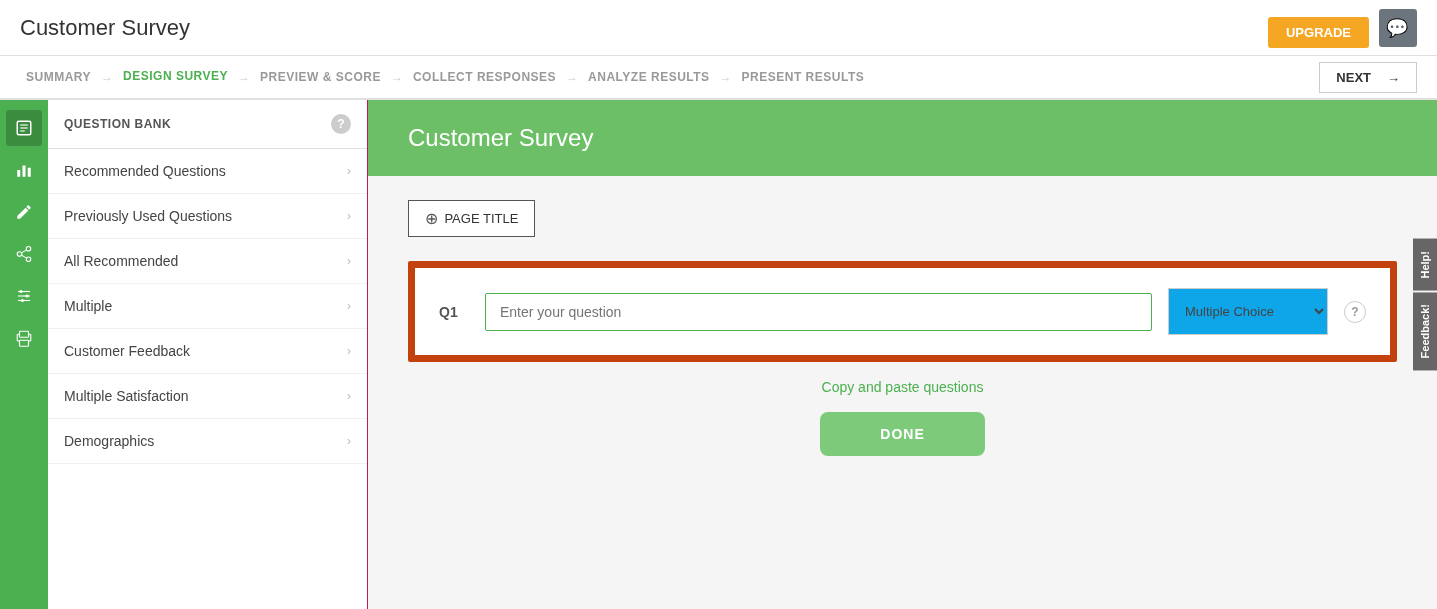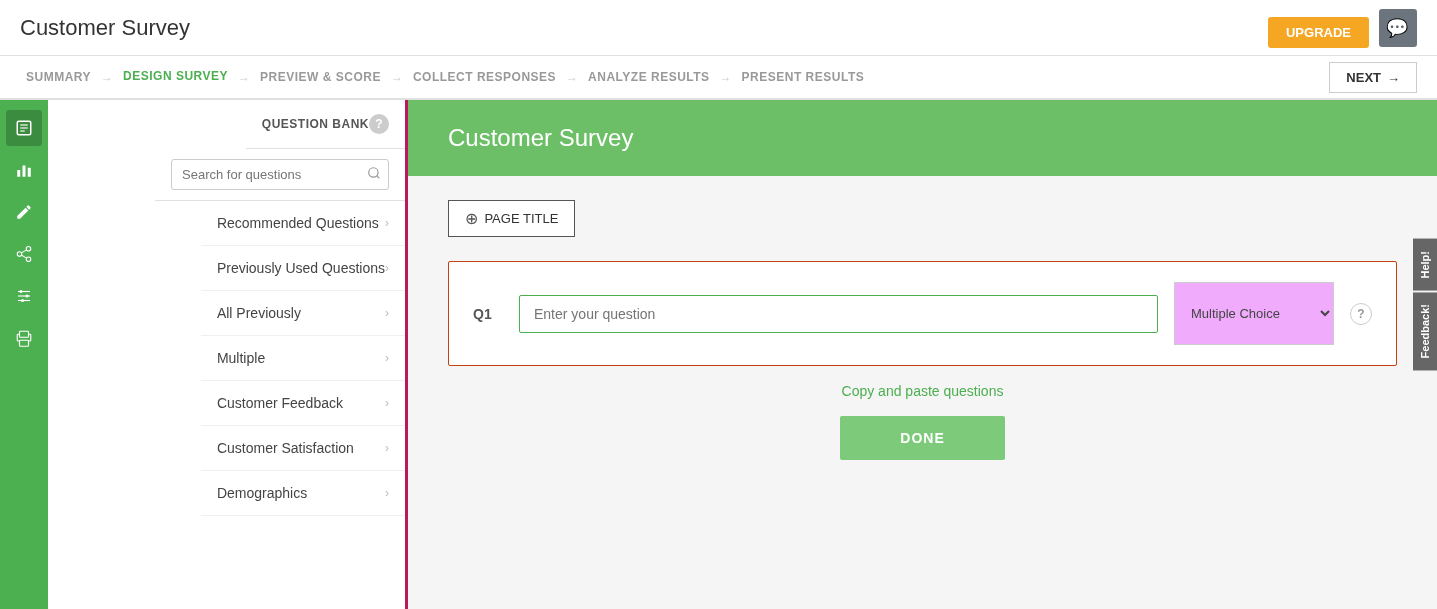--- a/index.html
+++ b/index.html
@@ -89,21 +89,21 @@
     }
     .next-btn {
       background: #fff;
       border: 1px solid #ccc;
       padding: 7px 16px;
       font-size: 13px;
       font-weight: 600;
       cursor: pointer;
       display: flex;
       align-items: flex-end;
-      gap: 6px;
+      gap: 16px;
       color: #333;
     }
 
     
     .main-layout {
       display: flex;
       flex: 1;
       overflow: hidden;
     }
 
@@ -127,27 +127,26 @@
       border-radius: 3px;
       color: #fff;
       font-size: 16px;
     }
     .icon-bar-item.active {
       background: rgba(0,0,0,0.2);
     }
 
     
     .question-bank {
-      width: 360px;
+      width: 320px;
       background: #fff;
-      border-right: 3px solid #be185d;
+      border-right: 1px solid #be185d;
       display: flex;
       flex-direction: column;
       overflow: hidden;
-      align-items: flex-end;
     }
     .qb-header {
       padding: 14px 16px;
       display: flex;
       align-items: center;
       justify-content: space-between;
       border-bottom: 1px solid #e0e0e0;
     }
     .qb-title {
       font-size: 12px;
@@ -267,21 +266,21 @@
       margin-bottom: 24px;
     }
     .page-title-btn .plus-icon {
       color: #555;
       font-size: 16px;
     }
 
     
     .question-card {
       background: #fff;
-      border: 1px solid #c2410c;
+      border: 7px solid #c2410c;
       border-radius: 2px;
       padding: 20px 24px;
       display: flex;
       align-items: center;
       gap: 16px;
       margin-bottom: 16px;
     }
     .q-label {
       font-size: 14px;
       font-weight: 600;
@@ -292,24 +291,24 @@
       flex: 1;
       border: 1px solid #4caf50;
       padding: 10px 14px;
       font-size: 14px;
       outline: none;
       color: #ef4444;
       border-radius: 2px;
     }
     .q-type-select {
       border: 1px solid #ccc;
-      padding: 22px 12px;
+      padding: 14px 12px;
       font-size: 13px;
       color: #444;
-      background: #f0abfc;
+      background: #0ea5e9;
       outline: none;
       cursor: pointer;
       min-width: 160px;
     }
     .q-help {
       width: 22px;
       height: 22px;
       border-radius: 50%;
       border: 1px solid #ccc;
       color: #999;
@@ -335,21 +334,21 @@
       display: block;
       margin: 16px auto;
       background: #7dca7a;
       color: #fff;
       border: none;
       padding: 14px 60px;
       font-size: 14px;
       font-weight: 600;
       letter-spacing: 1px;
       cursor: pointer;
-      border-radius: 2px;
+      border-radius: 8px;
     }
 
     
     .feedback-tabs {
       position: fixed;
       right: 0;
       top: 50%;
       transform: translateY(-50%);
       display: flex;
       flex-direction: column;
@@ -459,54 +458,43 @@
           <path d="M18 7h2a1 1 0 0 1 1 1v7a1 1 0 0 1-1 1h-2" stroke="white" stroke-width="1.5"></path>
         </svg>
     </div>
   </div>
 
   <div class="question-bank">
     <div class="qb-header">
       <span class="qb-title">QUESTION BANK</span>
       <div class="qb-help">?</div>
     </div>
-    <div class="search-bar">
-      <div class="search-wrapper">
-        <input type="text" class="search-input" placeholder="Search for questions" style="">
-        <span class="search-icon">
-          <svg width="14" height="14" viewBox="0 0 24 24" fill="none" stroke="#999" stroke-width="2">
-              <circle cx="11" cy="11" r="8"></circle>
-              <line x1="21" y1="21" x2="16.65" y2="16.65"></line>
-            </svg>
-        </span>
-      </div>
-    </div>
     <div class="qb-list">
       <div class="qb-item">
         <span>Recommended Questions</span>
         <span class="qb-chevron">›</span>
       </div>
       <div class="qb-item">
         <span>Previously Used Questions</span>
         <span class="qb-chevron">›</span>
       </div>
       <div class="qb-item">
-        <span>All Previously</span>
+        <span>All Recommended</span>
         <span class="qb-chevron">›</span>
       </div>
       <div class="qb-item">
         <span>Multiple</span>
         <span class="qb-chevron">›</span>
       </div>
       <div class="qb-item">
         <span>Customer Feedback</span>
         <span class="qb-chevron">›</span>
       </div>
       <div class="qb-item">
-        <span>Customer Satisfaction</span>
+        <span>Multiple Satisfaction</span>
         <span class="qb-chevron">›</span>
       </div>
       <div class="qb-item">
         <span>Demographics</span>
         <span class="qb-chevron">›</span>
       </div>
     </div>
   </div>
 
   <div class="main-content">

